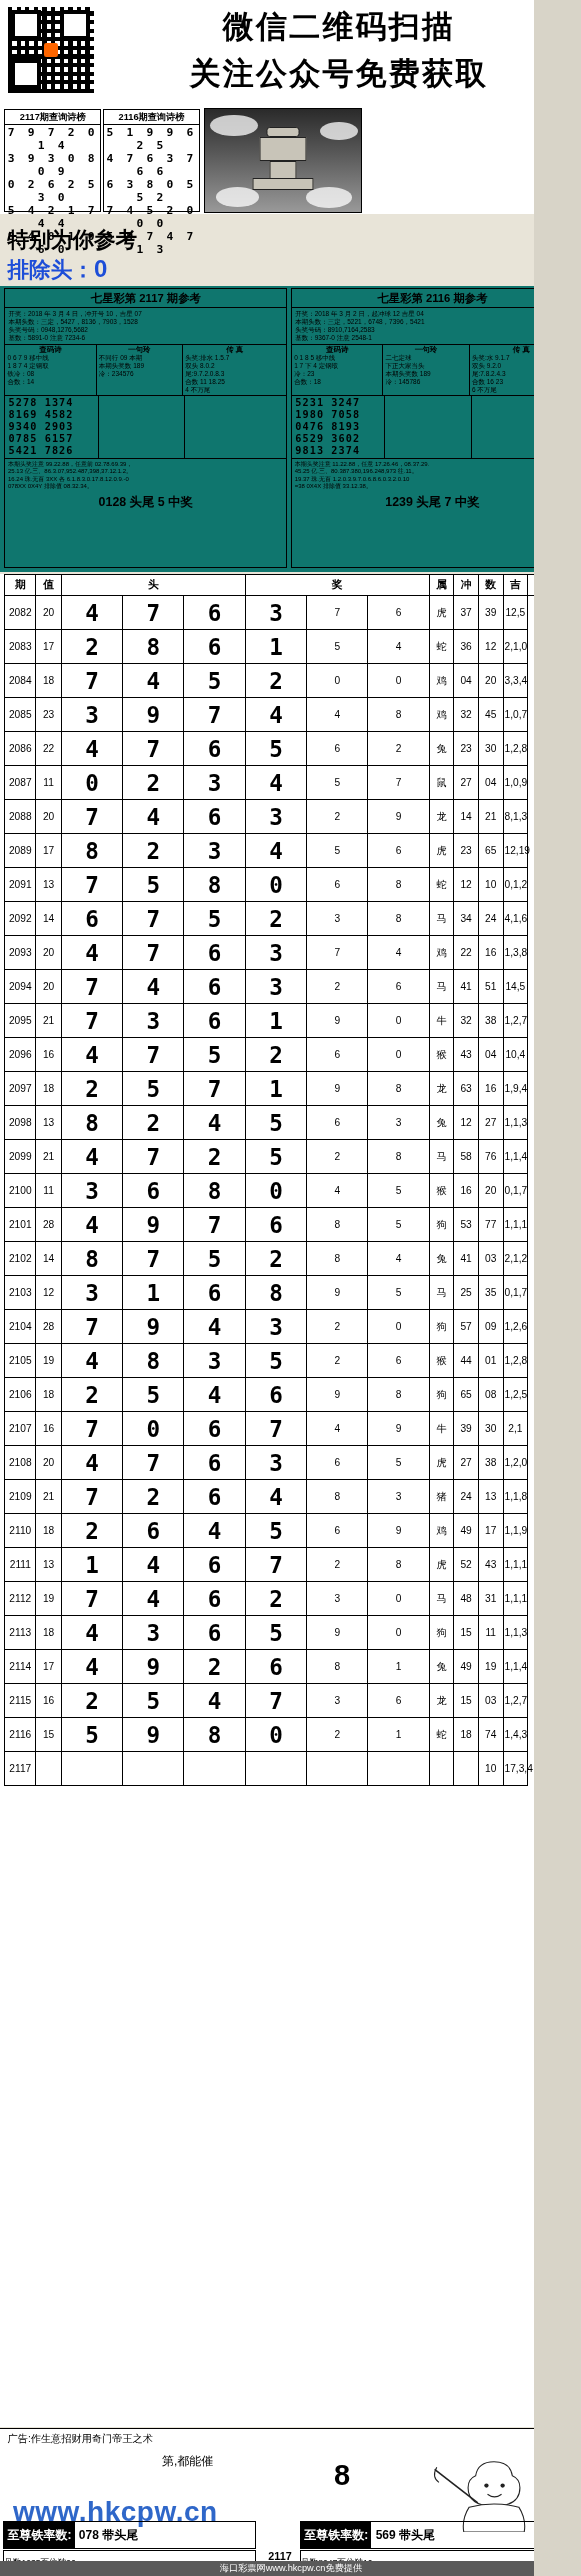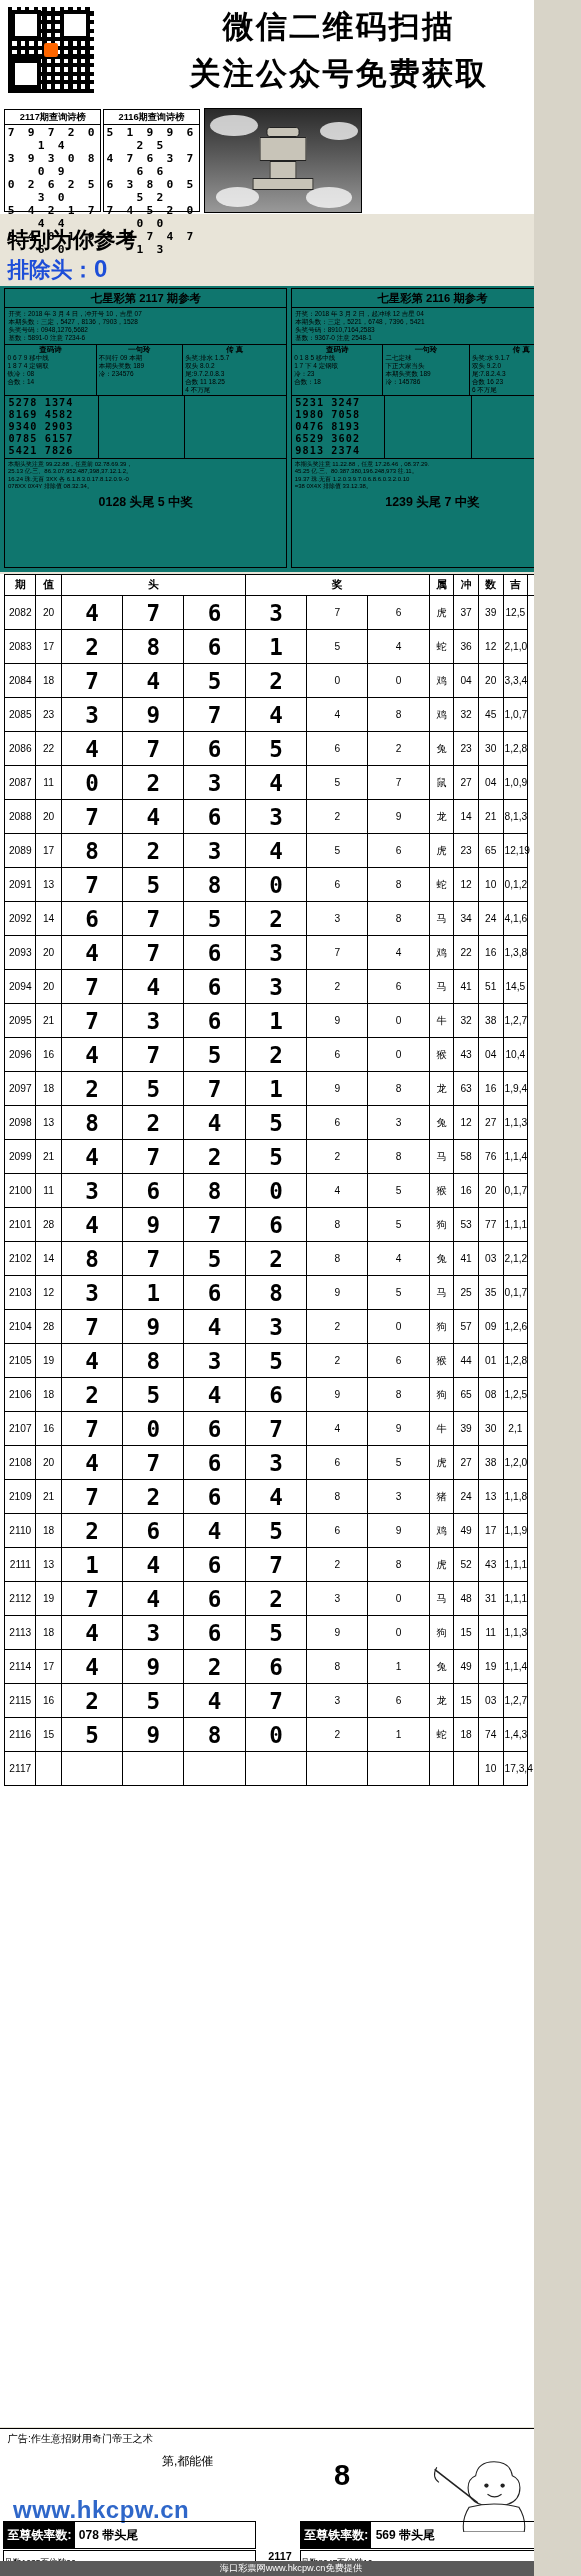--- a/index.html
+++ b/index.html
@@ -61,21 +61,21 @@
   .dcell{width:37px;font-family:"DejaVu Sans Mono",monospace;font-size:22.6px;font-weight:bold;height:31px;line-height:30px;}
   .cPer td,.per{font-size:10.2px;}
   .zo{width:21.6px;font-size:10.2px;}
   .zod{width:22.6px;font-size:10.2px;}
   .num{font-size:10.2px;}
 
   
   .adband{top:2428px;height:21.6px;background:#fff;border-top:1.1px solid #000;}
   .adband span{font-size:10.2px;color:#000;padding-left:7.5px;line-height:20.5px;margin-top:44px;}
   .bottom{top:2449px;height:127px;background:#fff;}
-  .wm{position:absolute;left:13px;top:47px;font-size:24px;font-weight:bold;color:#2f67c9;letter-spacing:0.5px;text-shadow:0.5px 0.5px 0 #fff;}
+  .wm{position:absolute;left:13px;top:47px;font-size:28px;font-weight:bold;color:#2f67c9;letter-spacing:0.5px;text-shadow:0.5px 0.5px 0 #fff;}
   .monk{position:absolute;right:7.5px;top:2.2px;width:162px;height:81px;}
   .bignum{position:absolute;left:334px;top:9.7px;font-size:29px;font-weight:bold;color:#000;}
   .bbox{position:absolute;bottom:27px;height:28px;border:1.1px solid #000;box-sizing:border-box;display:flex;align-items:center;}
   .bbox .lbl{background:#000;color:#fff;font-size:12px;font-weight:bold;padding:0 3.2px;height:100%;display:flex;align-items:center;}
   .bbox .txt{font-size:12px;font-weight:bold;padding:0 4.3px;color:#000;}
   .bbox2{position:absolute;bottom:0;height:26px;border:1.1px solid #000;box-sizing:border-box;display:flex;align-items:center;}
   .foot-src{position:absolute;left:0;bottom:0;width:582px;height:15px;background:#5a5a5a;color:#fff;font-size:9.2px;text-align:center;line-height:15px;}
   .periodStamp{position:absolute;left:265px;bottom:2.2px;width:30px;text-align:center;font-size:10.8px;font-weight:bold;color:#000;line-height:12px;}
 </style>
 </head>

